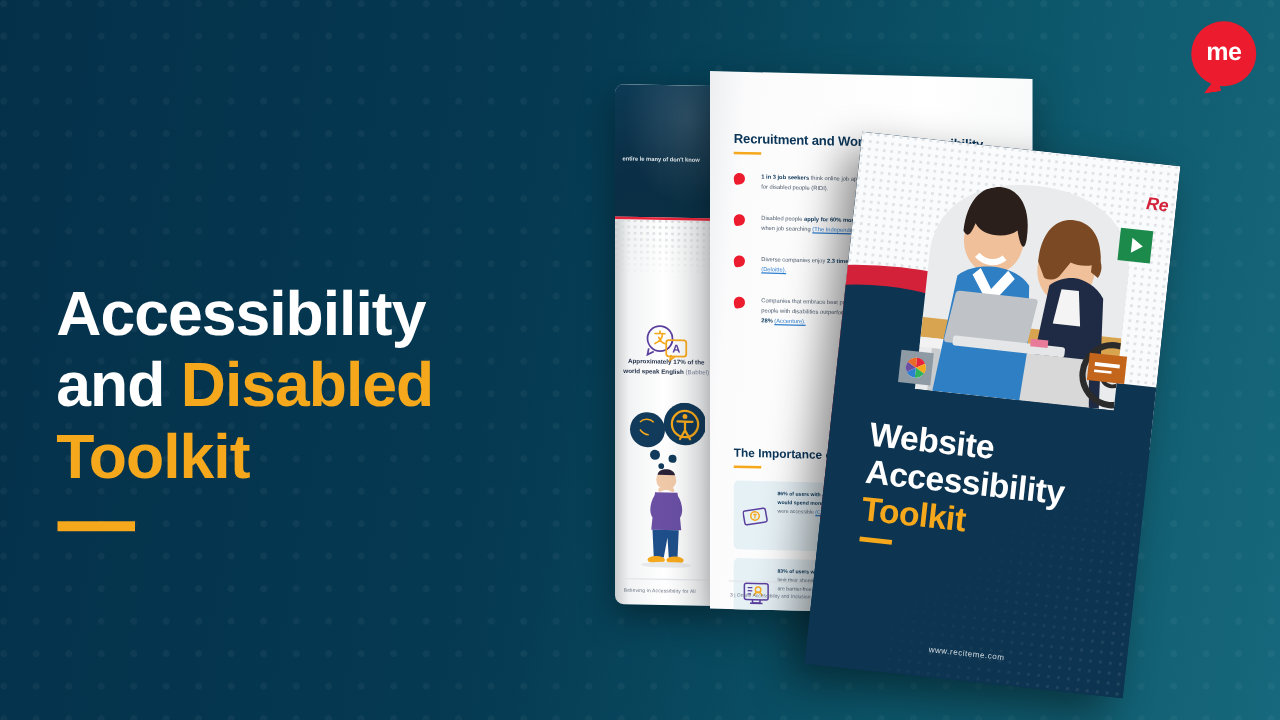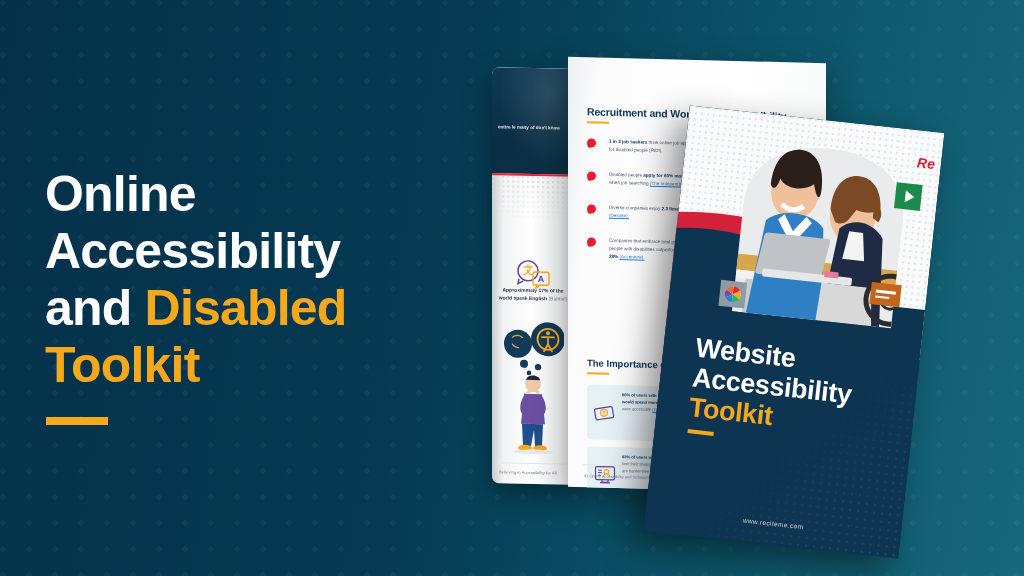--- a/index.html
+++ b/index.html
@@ -197,23 +197,28 @@
   .badge.lines { right:14px; bottom:22px; width:30px; height:22px; background:#c4651c; display:flex; flex-direction:column; justify-content:center; gap:3px; padding:0 5px; }
   .badge.lines i { display:block; height:2.4px; background:#fff; }
   .badge.lines i:nth-child(2) { width:70%; }
 </style>
 </head>
 <body>
 
 <div id="stage">
   <div id="dots"></div>
 
+  <div id="logo">
+    <div class="tail"></div>
+    <div class="bub"></div>
+    <div class="txt">me</div>
+  </div>
 
   <h1 id="headline">
-    <span>Online</span><br>
+    <br>
     <span>Accessibility</span><br>
     <span>and </span><span class="hl">Disabled</span><br>
     <span class="hl">Toolkit</span>
   </h1>
   <div id="rule"></div>
 
   <div id="brochure">
 
     <div class="curl">
       <div class="hdrimg"></div>

